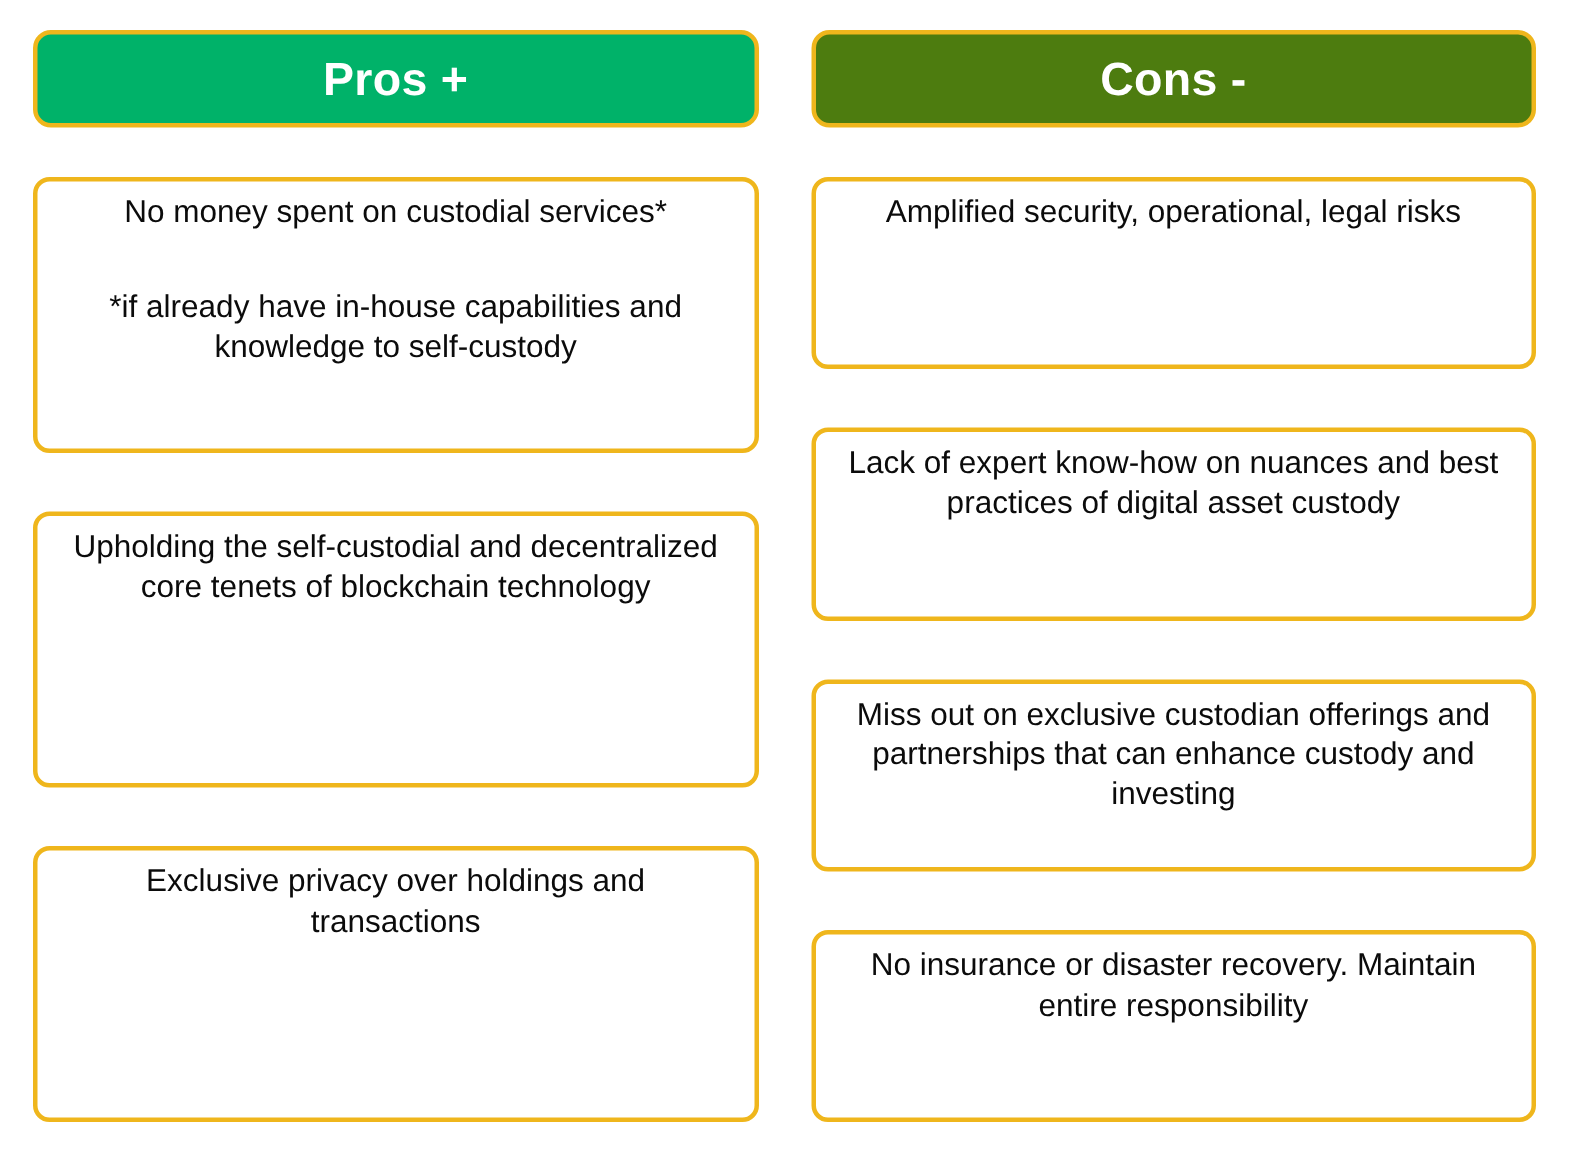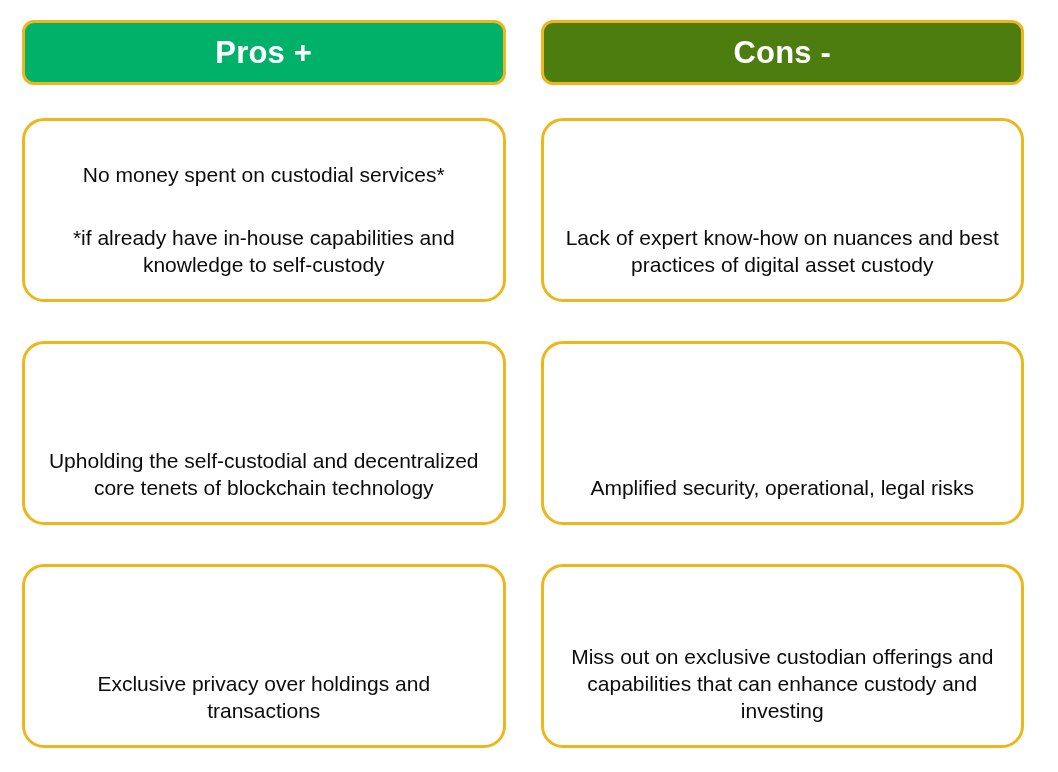--- a/index.html
+++ b/index.html
@@ -62,26 +62,26 @@
     display: flex;
     flex-direction: column;
     flex: 1 1 auto;
     gap: 39px;
   }
 
   .card {
     flex: 1 1 0;
     background: #ffffff;
     border: 3px solid #EFB61C;
-    border-radius: 22px;
+    border-radius: 11px;
     box-sizing: border-box;
     display: flex;
     flex-direction: column;
     align-items: center;
-    justify-content: flex-end;
+    justify-content: flex-start;
     padding: 8px 16px 20px 16px;
     text-align: center;
   }
 
   .card-text {
     font-size: 21px;
     line-height: 1.28;
     color: #0b0b0b;
     text-align: center;
     margin: 0;
@@ -119,28 +119,31 @@
       </div>
     </div>
 
     <div class="column">
       <div class="col-header cons">
         <span class="col-header-label">Cons -</span>
       </div>
 
       <div class="card-list">
         <div class="card">
+          <p class="card-text">Amplified security, operational, legal risks</p>
+        </div>
+
+        <div class="card">
           <p class="card-text">Lack of expert know-how on nuances and best practices of digital asset custody</p>
         </div>
 
         <div class="card">
-          <p class="card-text">Amplified security, operational, legal risks</p>
+          <p class="card-text">Miss out on exclusive custodian offerings and partnerships that can enhance custody and investing</p>
         </div>
 
         <div class="card">
-          <p class="card-text">Miss out on exclusive custodian offerings and capabilities that can enhance custody and investing</p>
+          <p class="card-text">No insurance or disaster recovery. Maintain entire responsibility</p>
         </div>
-
       </div>
     </div>
 
   </div>
 </div>
 
 </body></html>

